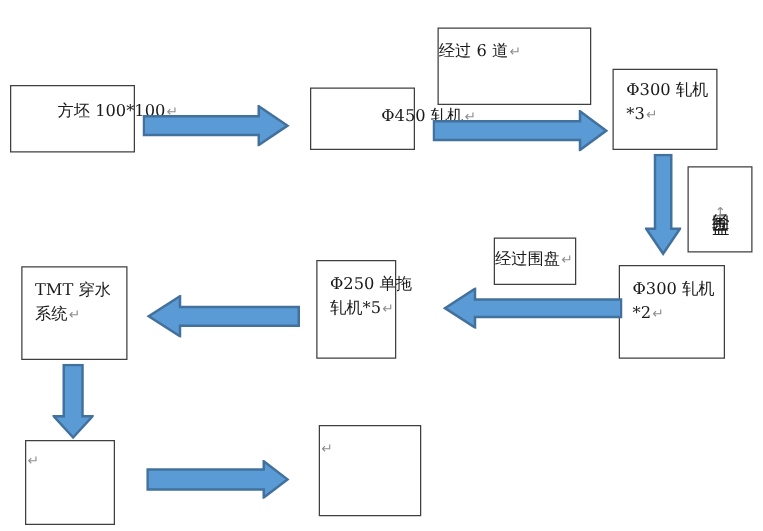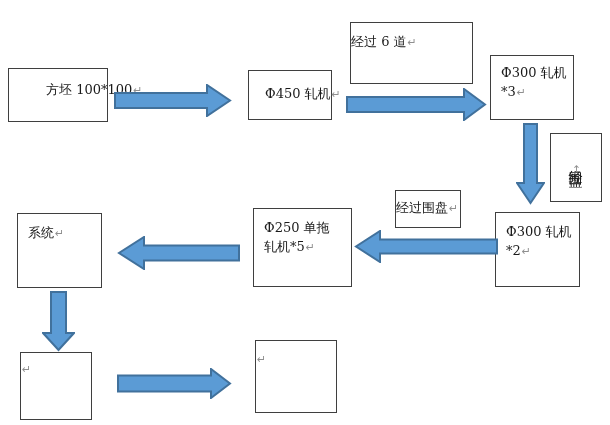--- a/index.html
+++ b/index.html
@@ -37,21 +37,21 @@
   .al-left{padding:9px 4px 0 8px;text-align:left;}
   .al-center{text-align:left;padding-top:8px;}
   
   #b-billet   {left:8px;  top:68px;  width:100px;height:54px;padding-top:11px;padding-left:29px;}
   #b-mill450  {left:248px;top:70px;  width:84px; height:50px;padding-top:13px;}
   #b-note6    {left:350px;top:22px;  width:123px;height:62px;padding-top:9px;}
   #b-mill300a {left:490px;top:55px;  width:84px; height:65px;padding-top:7px;}
   #b-loopv    {left:550px;top:133px; width:52px; height:69px;display:flex;align-items:center;justify-content:center;}
   #b-mill300b {left:495px;top:212px; width:85px; height:75px;padding-top:9px;}
   #b-loopnote {left:395px;top:190px; width:66px; height:38px;padding-top:7px;}
-  #b-mill250  {left:253px;top:208px; width:99px; height:79px;padding-top:9px;}
+  #b-mill250  {left:253px;top:208px; width:64px; height:79px;padding-top:9px;}
   #b-tmt      {left:17px; top:213px; width:85px; height:75px;padding-top:9px;}
   #b-cool     {left:20px; top:352px; width:72px; height:68px;padding-top:6px;}
   #b-collect  {left:255px;top:340px; width:82px; height:73px;padding-top:8px;}
   .vtext{
     writing-mode:vertical-rl;
     text-orientation:mixed;
     font-size:14px;
     letter-spacing:2px;
     line-height:1;
   }
@@ -66,21 +66,21 @@
 </head>
 <body>
 
 <div class="page">
 
   <div class="box al-left" id="b-billet">
     <div class="line" style="padding-left:8px;"><span>方坯 100*100</span><span class="cr">↵</span></div>
   </div>
 
   <div class="box al-left" id="b-mill450">
-    <div class="line" style="padding-left:8px;"><span>Φ450 轧机</span><span class="cr">↵</span></div>
+    <div class="line" style="padding-left:8px;margin-left:40px;"><span>Φ450 轧机</span><span class="cr">↵</span></div>
   </div>
 
   <div class="box al-center" id="b-note6">
     <div class="line"><span>经过 6 道</span><span class="cr">↵</span></div>
   </div>
 
   <div class="box" id="b-mill300a" style="padding-left:10px;">
     <div class="line"><span>Φ300 轧机</span></div>
     <div class="line"><span>*3</span><span class="cr">↵</span></div>
   </div>
@@ -97,20 +97,21 @@
   <div class="box al-center" id="b-loopnote">
     <div class="line"><span>经过围盘</span><span class="cr">↵</span></div>
   </div>
 
   <div class="box" id="b-mill250" style="padding-left:10px;">
     <div class="line"><span>Φ250 单拖</span></div>
     <div class="line"><span>轧机*5</span><span class="cr">↵</span></div>
   </div>
 
   <div class="box" id="b-tmt" style="padding-left:10px;">
+    <div class="line"><span>TMT 穿水</span></div>
     <div class="line"><span>系统</span><span class="cr">↵</span></div>
   </div>
 
   <div class="box al-center" id="b-cool">
     <div class="line"><span class="cr">↵</span></div>
   </div>
 
   <div class="box al-center" id="b-collect">
     <div class="line"><span class="cr">↵</span></div>
   </div>

